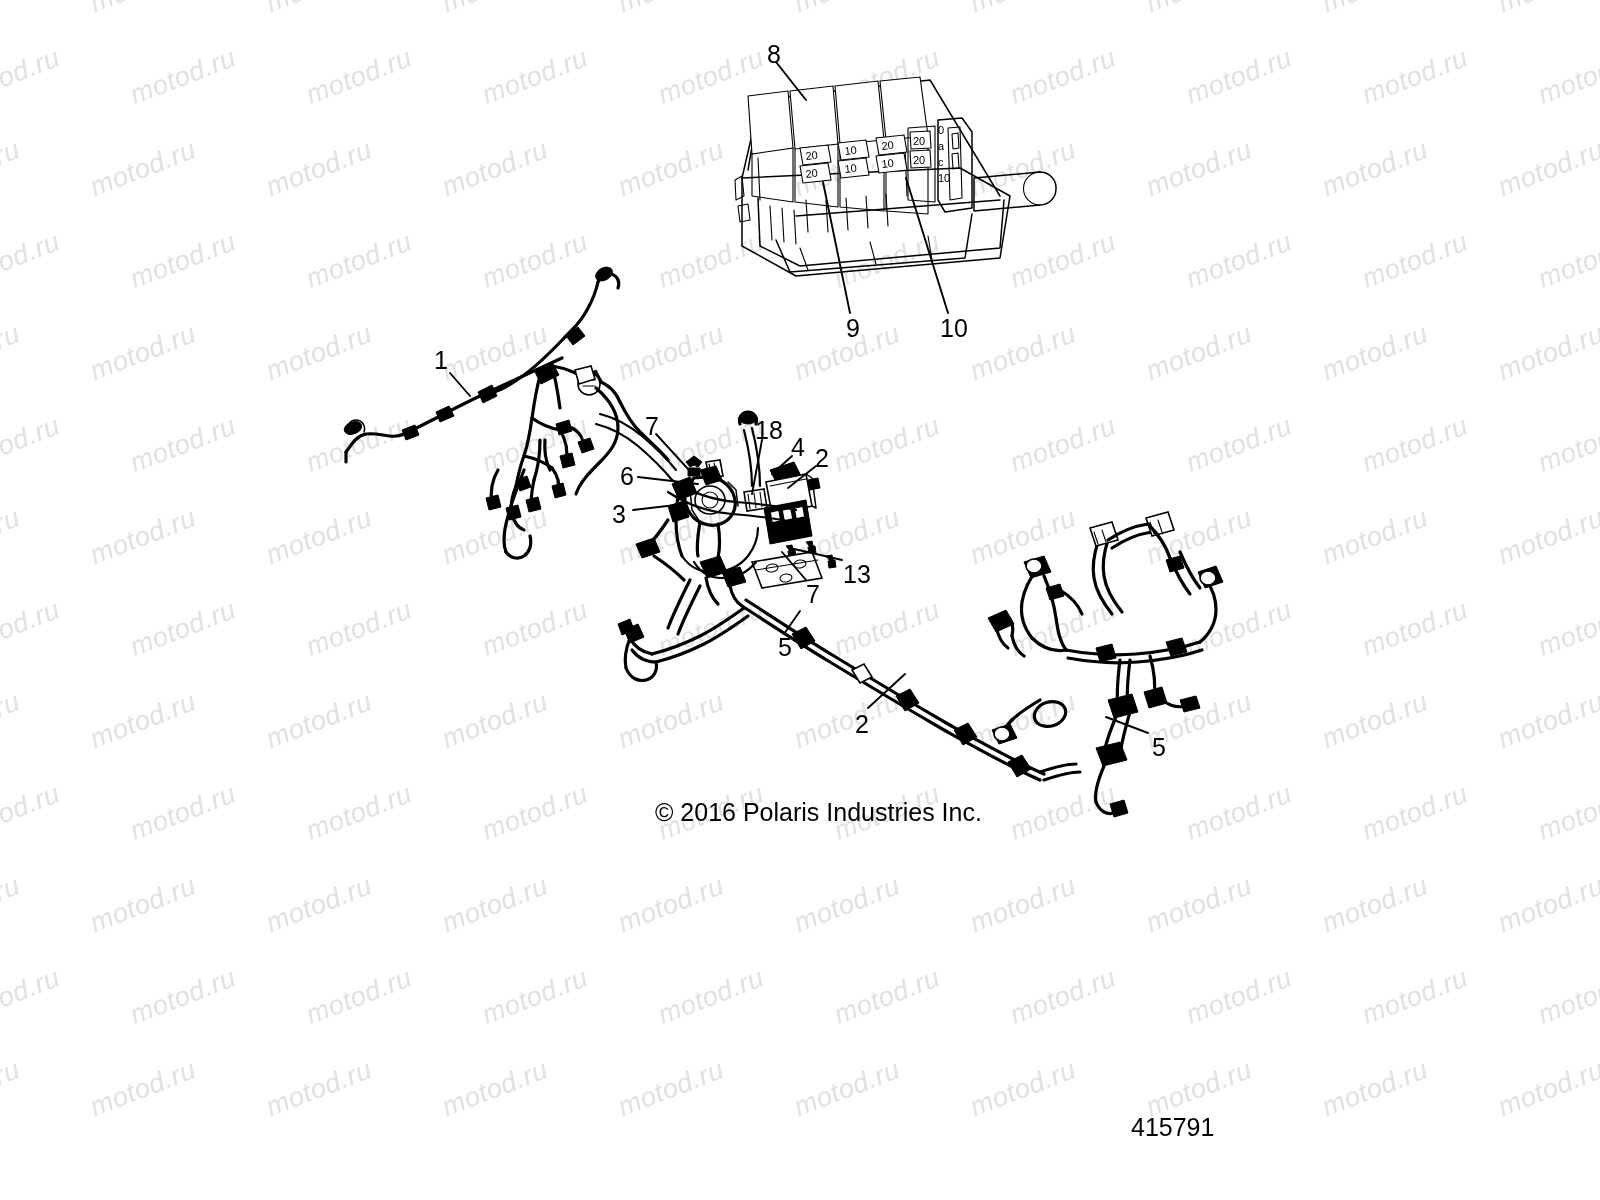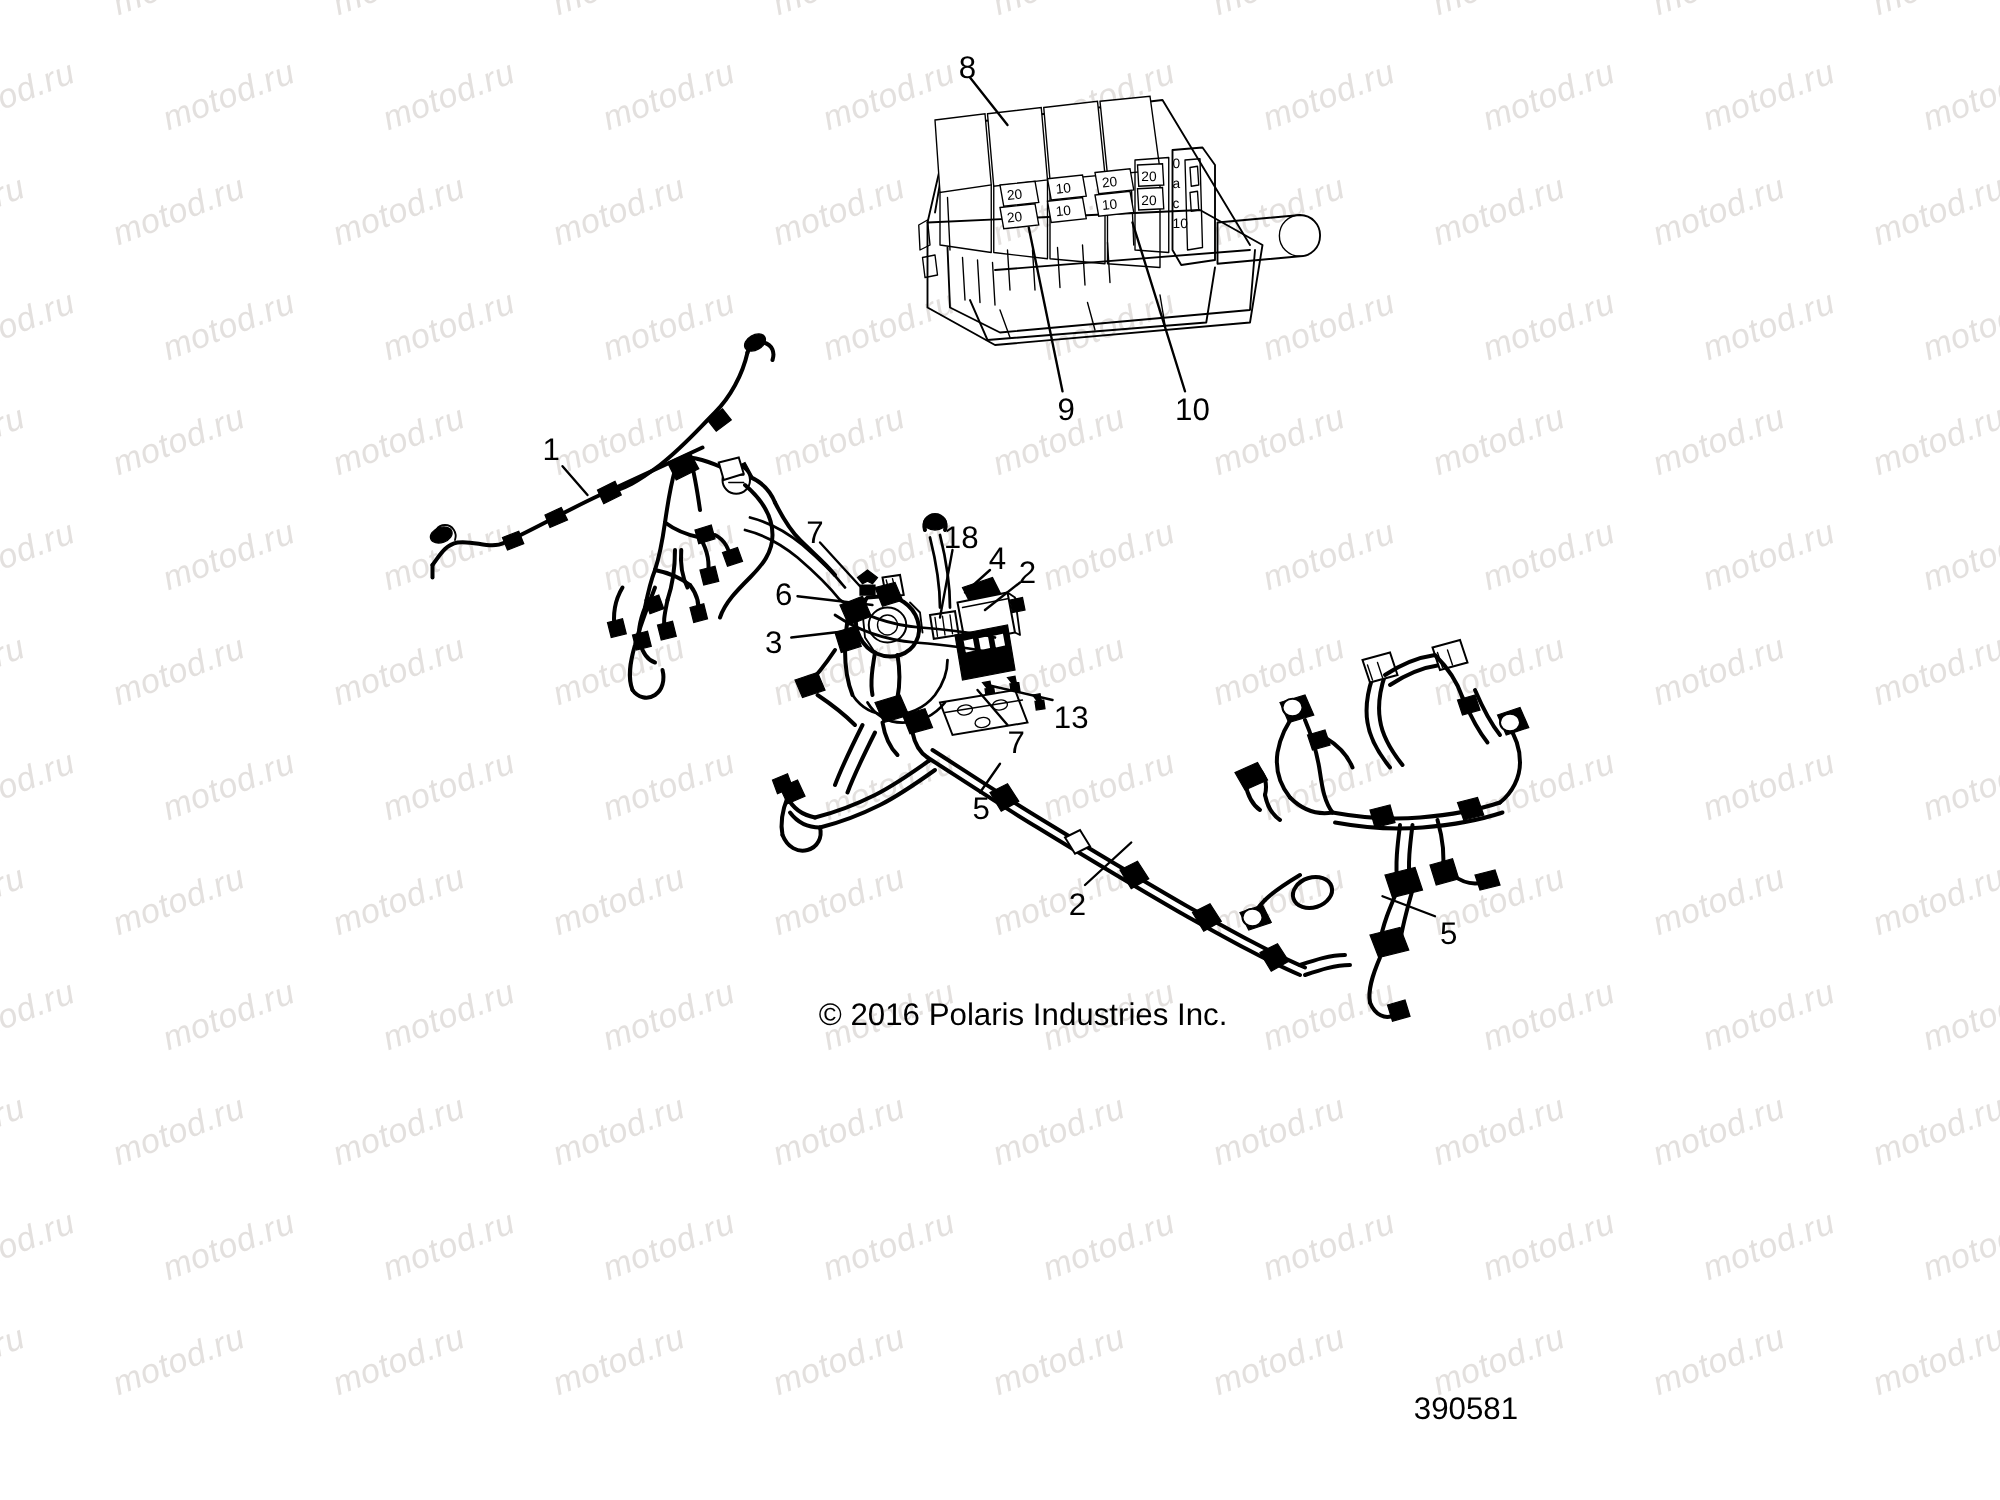--- a/index.html
+++ b/index.html
@@ -582,15 +582,15 @@
       <div class="callout" style="left: 846px; top: 316px;">9</div>
       <div class="callout" style="left: 940px; top: 316px;">10</div>
       <div class="callout" style="left: 755px; top: 418px;">18</div>
       <div class="callout" style="left: 815px; top: 446px;">2</div>
       <div class="callout" style="left: 806px; top: 582px;">7</div>
       <div class="callout" style="left: 843px; top: 562px;">13</div>
     </div>
 
   <div class="footer-text" id="copyright">© 2016 Polaris Industries Inc.</div>
 
-  <div class="footer-text" id="part-number">390581</div>
+  <div class="footer-text" id="part-number">415791</div>
 
 </div>
 
 </body></html>

